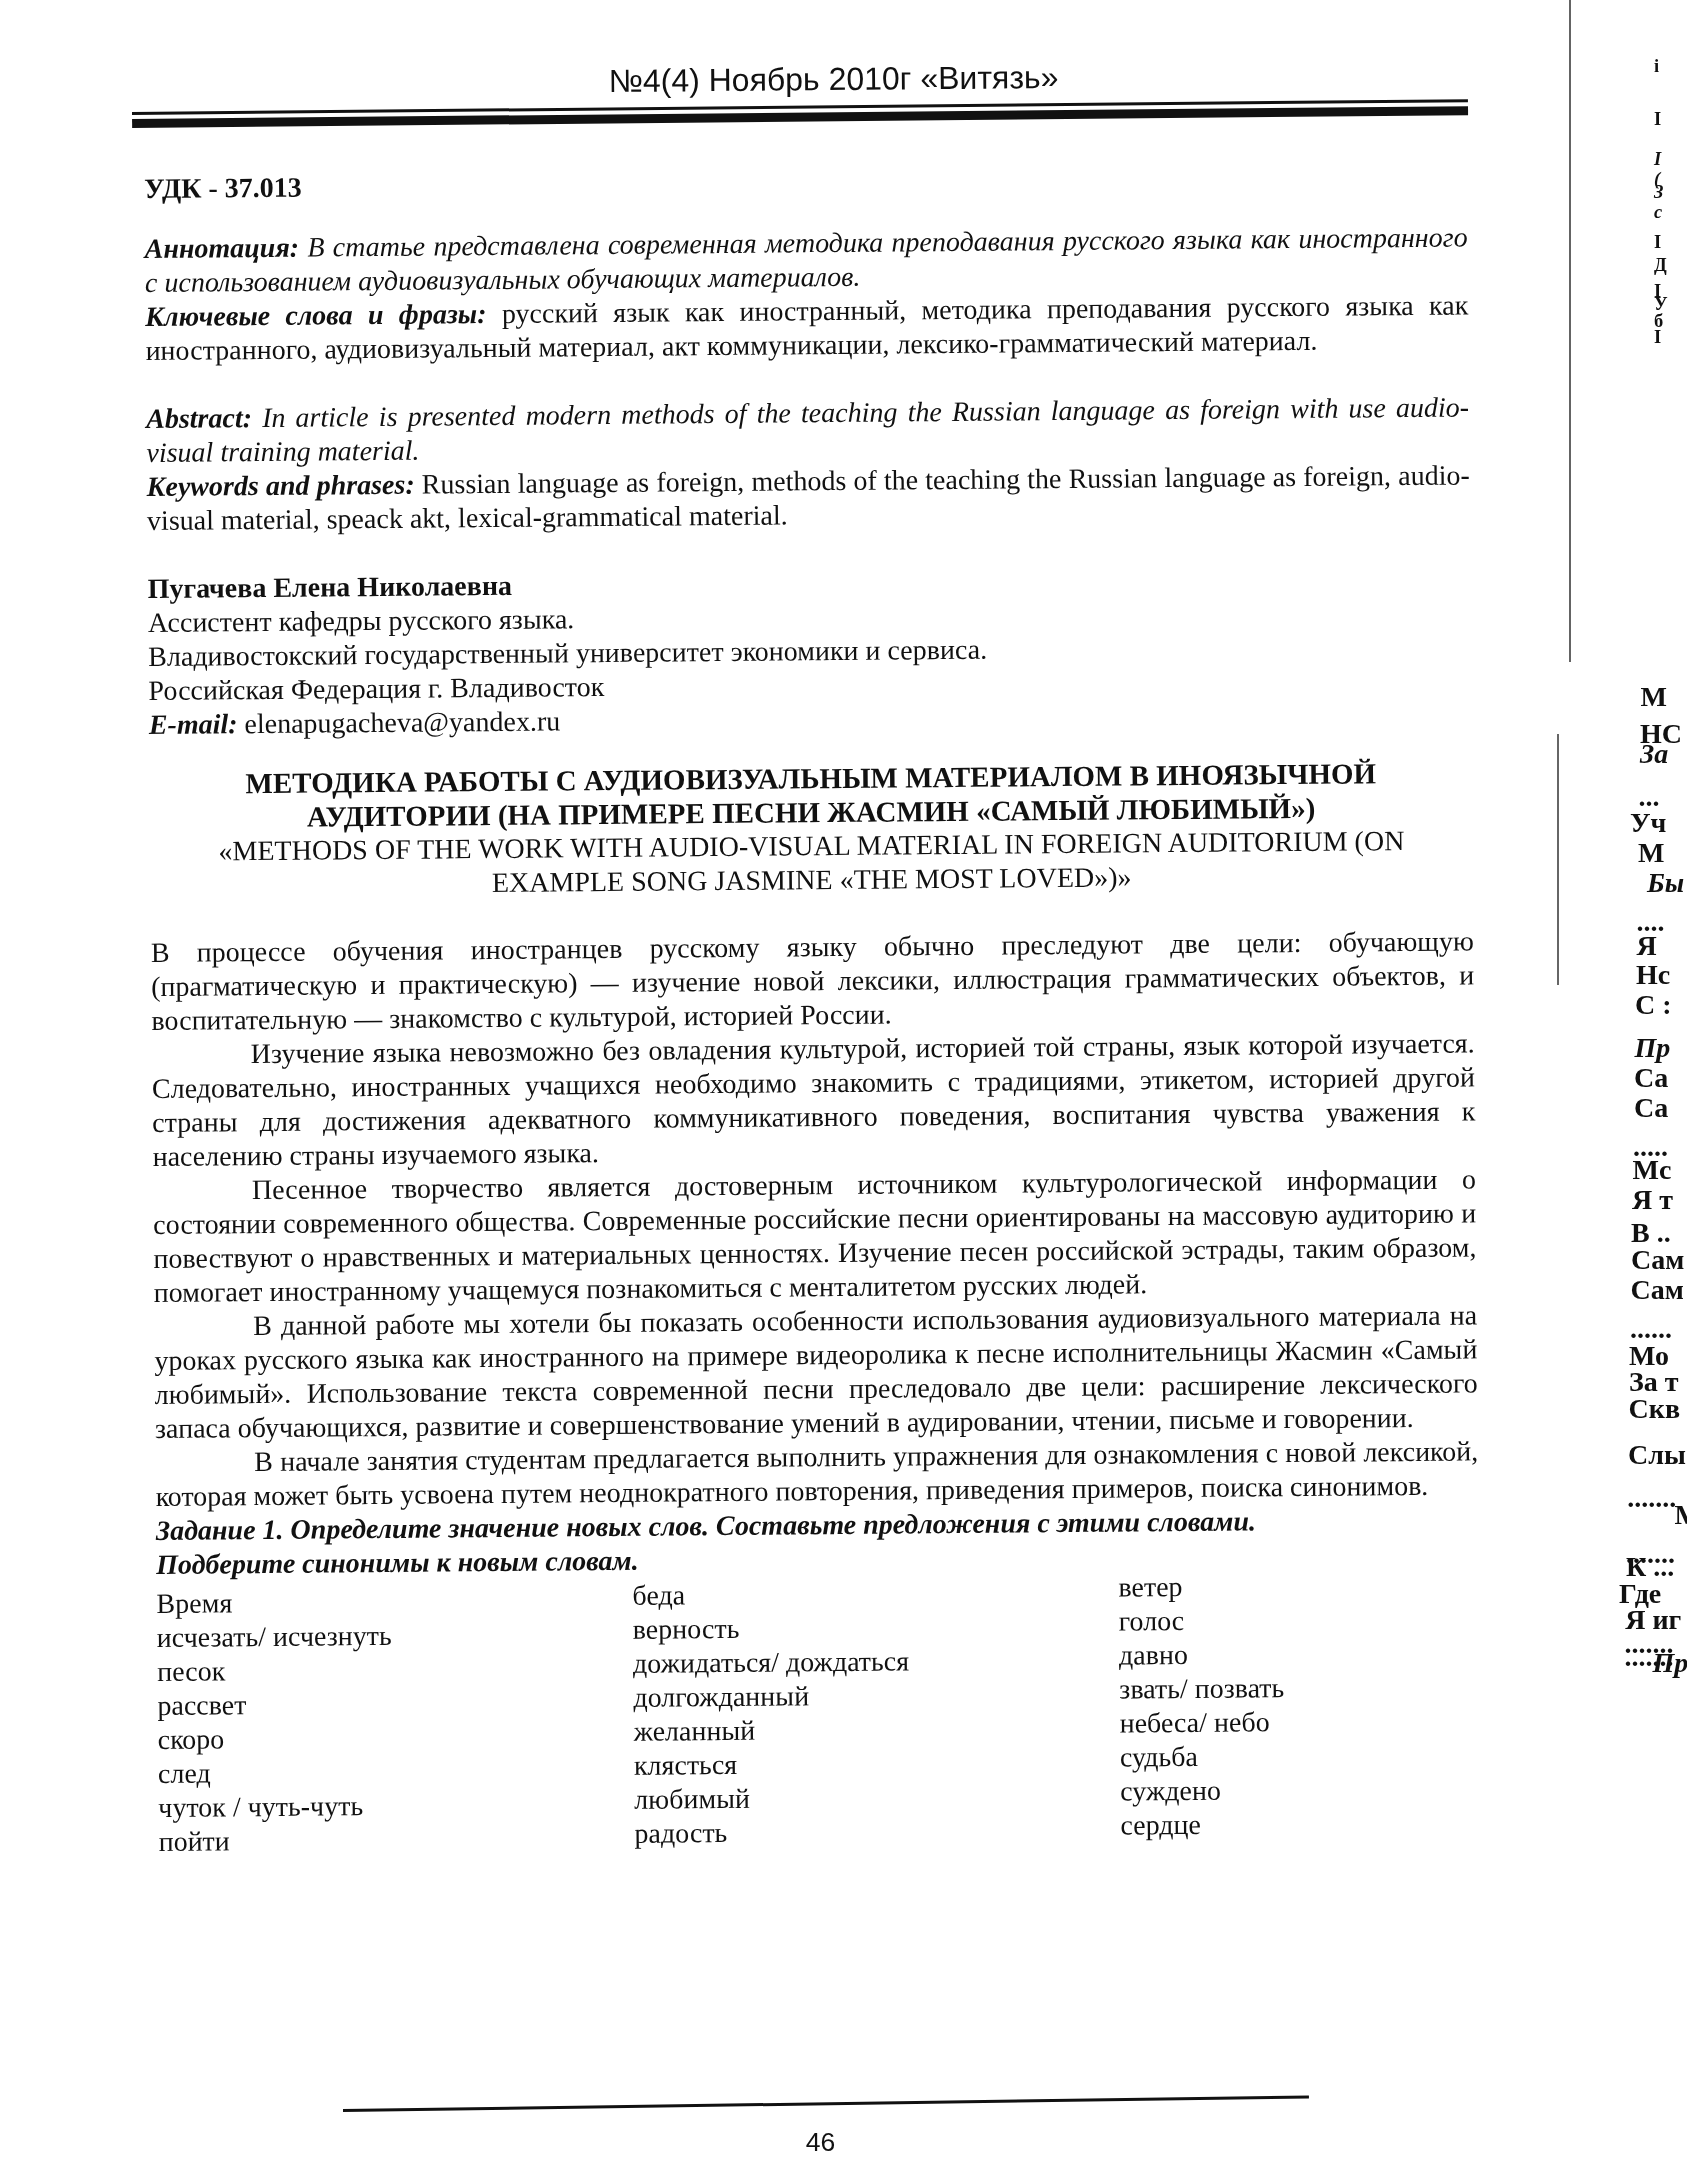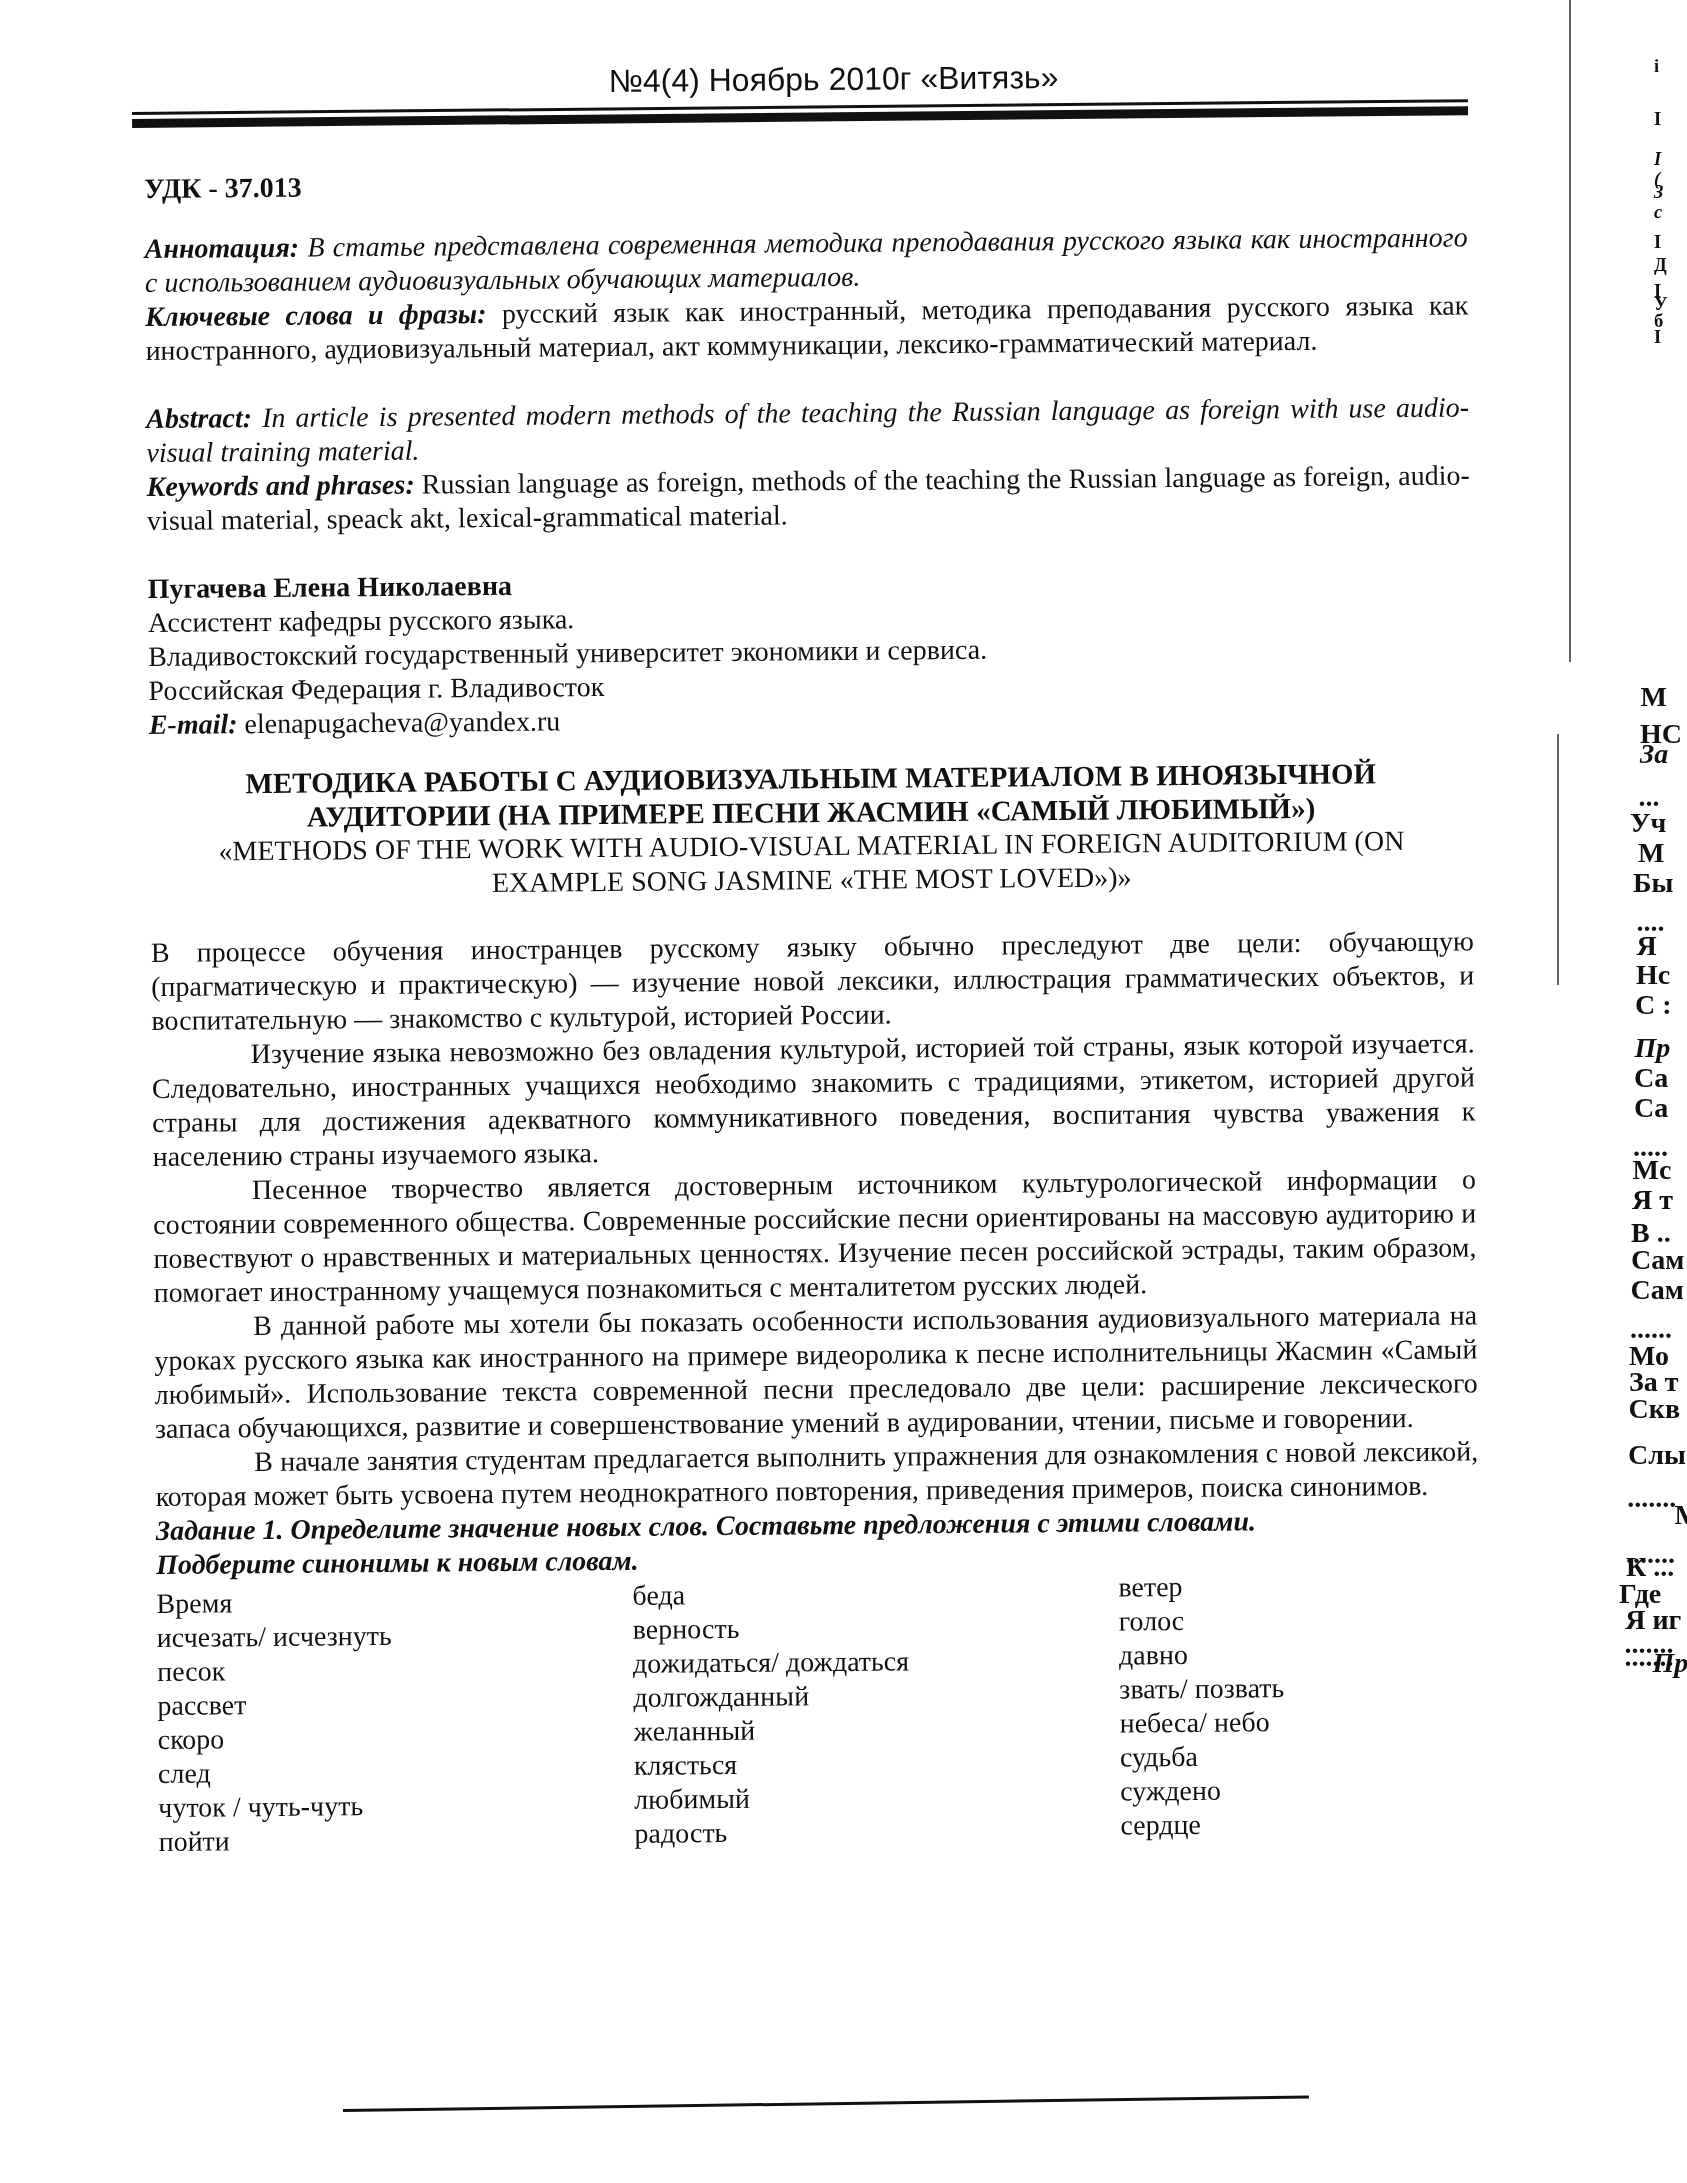--- a/index.html
+++ b/index.html
@@ -137,20 +137,21 @@
         <span>звать/ позвать</span>
         <span>небеса/ небо</span>
         <span>судьба</span>
         <span>суждено</span>
         <span>сердце</span>
       </div>
     </div>
   </div>
 
   <div class="footer-rule"></div>
+  <div class="page-number">46</div>
 
   <div class="spine"></div>
   <div class="spine2"></div>
   <div class="edge" id="edge">
       <span style="top: 56px; left: 40px; font-size: 18.5px;">і</span>
       <span style="top: 109px; left: 40px; font-size: 18.5px;">І</span>
       <span class="i" style="top: 149px; left: 40px; font-size: 18.5px;">І</span>
       <span class="i" style="top: 169px; left: 40px; font-size: 18.5px;">(</span>
       <span class="i" style="top: 182px; left: 40px; font-size: 18.5px;">З</span>
       <span class="i" style="top: 202px; left: 40px; font-size: 18.5px;">с</span>
@@ -159,21 +160,21 @@
       <span style="top: 281px; left: 40px; font-size: 18.5px;">І</span>
       <span style="top: 294px; left: 40px; font-size: 18.5px;">У</span>
       <span style="top: 311px; left: 40px; font-size: 18.5px;">б</span>
       <span style="top: 327px; left: 40px; font-size: 18.5px;">І</span>
       <span style="top: 681px; left: 26.5px;">М</span>
       <span style="top: 718px; left: 26px;">НС</span>
       <span class="i" style="top: 738px; left: 26px;">За</span>
       <span style="top: 781px; left: 24.5px;">...</span>
       <span style="top: 807px; left: 16px;">Уч</span>
       <span style="top: 837px; left: 24px;">М</span>
-      <span style="top: 867px; left: 19px;">Бы</span>
+      <span style="top: 867px; left: 33px; font-style: italic;">Бы</span>
       <span style="top: 906px; left: 22.5px;">....</span>
       <span style="top: 930px; left: 22.5px;">Я</span>
       <span style="top: 959px; left: 22px;">Нс</span>
       <span style="top: 989px; left: 21px;">С :</span>
       <span class="i" style="top: 1032px; left: 20.5px;">Пр</span>
       <span style="top: 1062px; left: 20px;">Са</span>
       <span style="top: 1092px; left: 20px;">Са</span>
       <span style="top: 1131px; left: 19px;">.....</span>
       <span style="top: 1154px; left: 18.5px;">Мс</span>
       <span style="top: 1184px; left: 18px;">Я т</span>

